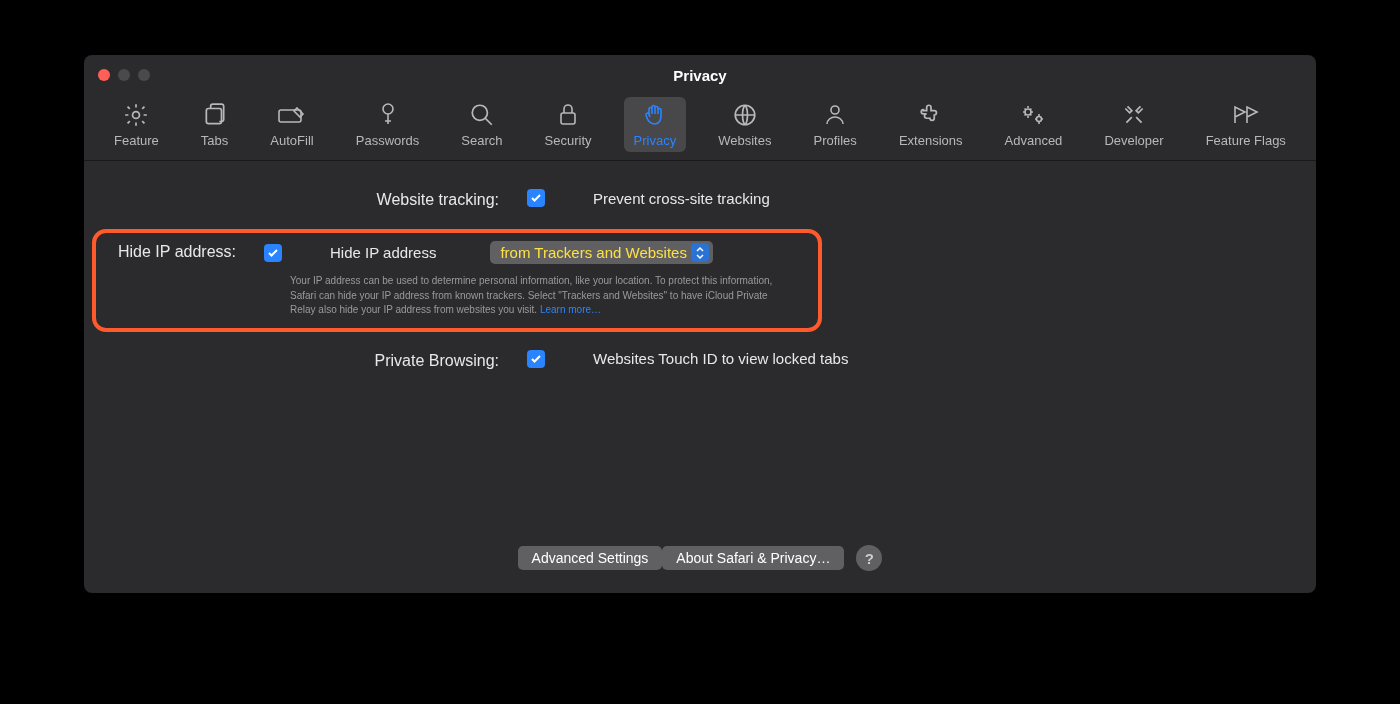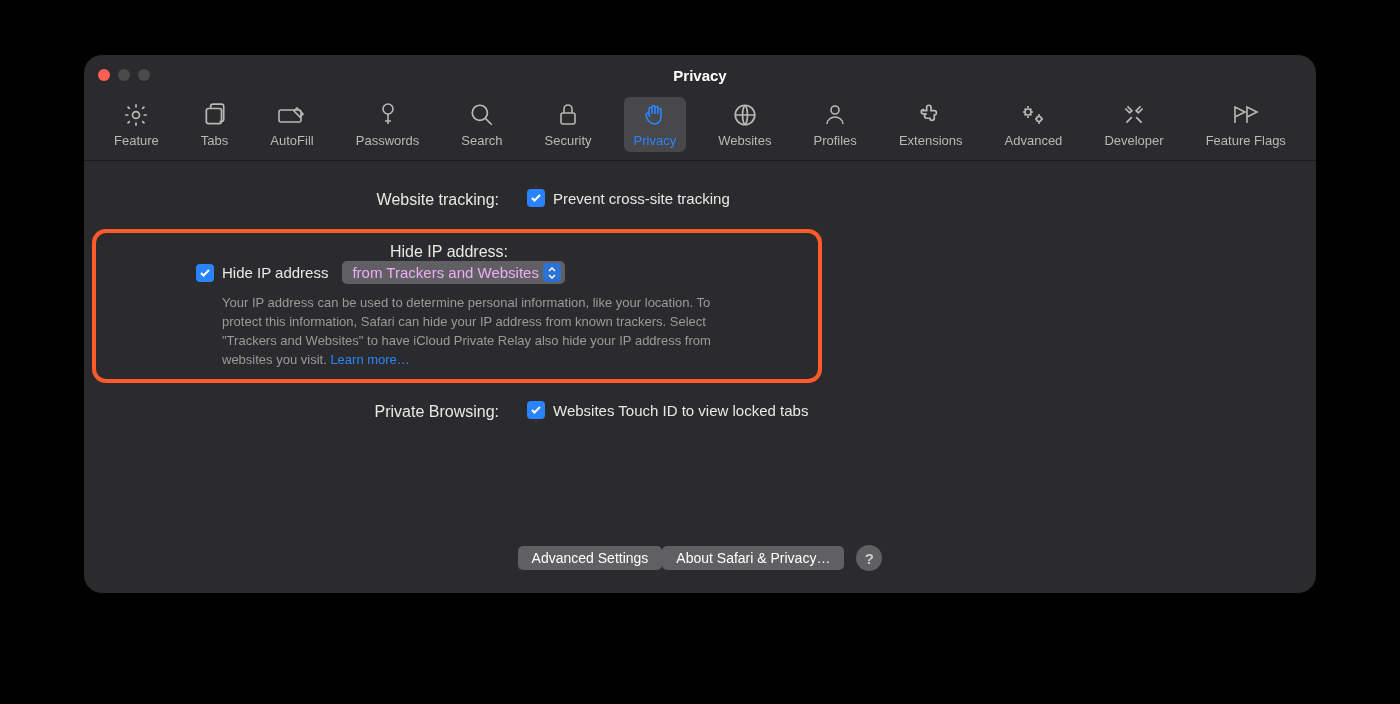--- a/index.html
+++ b/index.html
@@ -10,21 +10,21 @@
   height: 704px;
   position: relative;
 }
 .window {
   position: absolute;
   left: 84px;
   top: 55px;
   width: 1232px;
   height: 538px;
   background: #2b2b2d;
-  border-radius: 18px;
+  border-radius: 8px;
   box-shadow: 0 25px 60px 25px rgba(0,0,0,0.9);
   overflow: hidden;
   color: #e8e8e8;
 }
 .titlebar {
   height: 40px;
   display: flex;
   align-items: center;
   padding: 0 14px;
   position: relative;
@@ -83,37 +83,37 @@
   width: 18px; height: 18px;
   background: #2a84ff;
   border-radius: 4px;
   display: inline-flex;
   align-items: center;
   justify-content: center;
   vertical-align: middle;
   margin-right: 8px;
 }
 .chk svg { width:12px; height:12px; }
-.rowbody .line { display:flex; align-items:center; font-size:15px; }
+.rowbody .line { display:flex; align-items:center; font-size:15px;gap:40px; }
 .select {
   background: #606062;
   border-radius: 5px;
   padding: 3px 26px 3px 10px;
   font-size: 15px;
   position: relative;
   margin-left: 14px;
-  color:#f0abfc;
+  color:#fde047;
 }
 .select .arrows {
   position:absolute; right:4px; top:2px; bottom:2px; width:18px;
   background:#2a72d4; border-radius:4px;
   display:flex; flex-direction:column; align-items:center; justify-content:center;
 }
 .desc {
-  font-size: 13px;
+  font-size: 10px;
   color: #9a9a9a;
   line-height: 1.45;
   margin-top: 10px;
   max-width: 520px;
   padding-left: 26px;
 }
 .desc a { color:#2a84ff; text-decoration:none; }
 .highlight {
   border: 4px solid #ff5a2b;
   border-radius: 14px;
@@ -283,21 +283,21 @@
               <svg viewBox="0 0 12 12">
                 <path d="M2 6l2.5 2.5L10 3" stroke="#fff" stroke-width="2" fill="none"></path>
               </svg>
             </span>
           <span>Prevent cross-site tracking</span>
         </div>
       </div>
     </div>
 
     <div class="row" style="margin-bottom:18px;">
-      <div class="highlight" style="display:flex; align-items:center; width:730px;flex-direction:column;">
+      <div class="highlight" style="display:flex; align-items:flex-start; width:730px;">
         <div class="rowlabel" style="width:160px;">Hide IP address:</div>
         <div class="rowbody">
           <div class="line">
             <span class="chk">
                 <svg viewBox="0 0 12 12">
                   <path d="M2 6l2.5 2.5L10 3" stroke="#fff" stroke-width="2" fill="none"></path>
                 </svg>
               </span>
             <span>Hide IP address</span>
             <span class="select">

